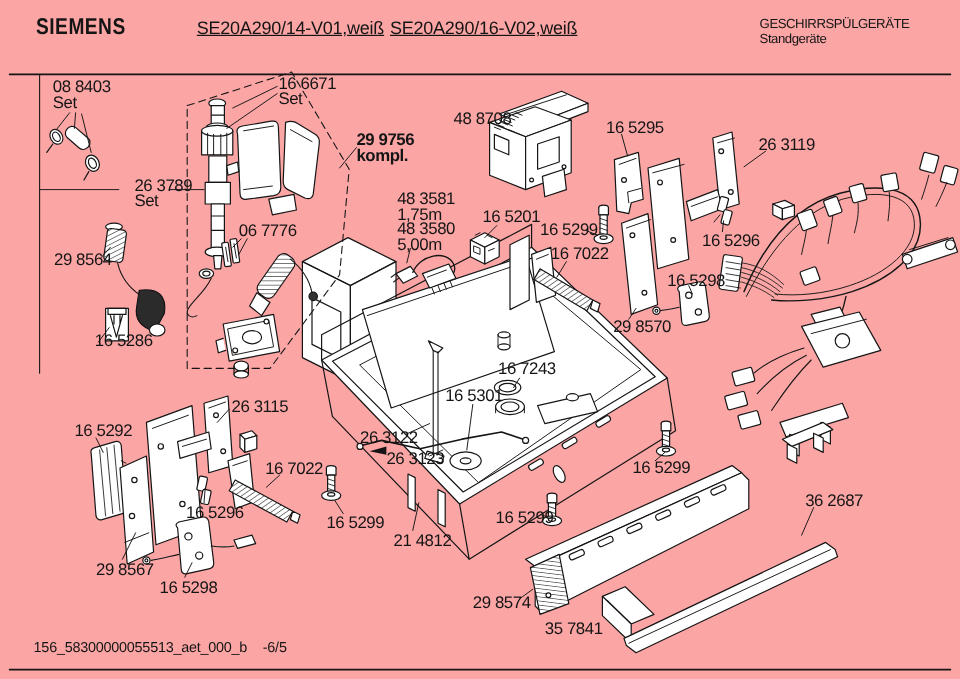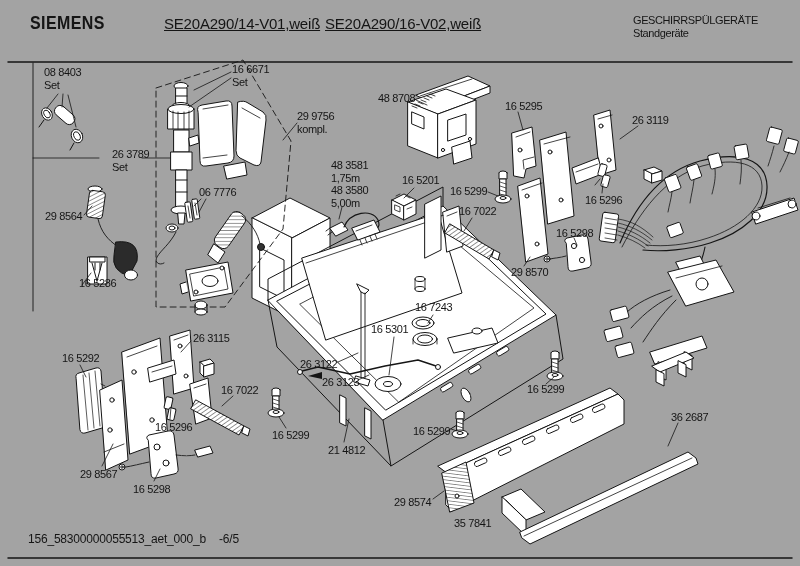--- a/index.html
+++ b/index.html
@@ -1,23 +1,23 @@
 <!DOCTYPE html>
 <html><head>
 <meta charset="utf-8">
 <style>
   html,body{margin:0;padding:0;background:#e8e8e8;}
-  .page{position:relative;width:800px;height:566px;background:#a3a3a3;overflow:hidden;
+  .page{position:relative;width:800px;height:566px;background:#fca5a5;overflow:hidden;
         font-family:"Liberation Sans",sans-serif;color:#151515;}
   .hdr-brand{position:absolute;left:30px;top:12px;font-size:19px;font-weight:bold;
              letter-spacing:.5px;transform:scaleX(.84);transform-origin:left top;}
   .hdr-model{position:absolute;top:15px;font-size:15px;letter-spacing:-.2px;text-decoration:underline;}
   .hdr-right{position:absolute;left:633px;top:14px;font-size:11px;line-height:12.5px;
              letter-spacing:-.4px;white-space:pre-line;}
-  .pl{position:absolute;font-size:11px;line-height:12.5px;letter-spacing:-.35px;
+  .pl{position:absolute;font-size:14px;line-height:12.5px;letter-spacing:-.35px;
       white-space:pre-line;color:#151515;}
   .ftr{position:absolute;top:532px;font-size:12px;letter-spacing:-.2px;}
   svg{position:absolute;left:0;top:0;}
   svg *{vector-effect:non-scaling-stroke;}
 </style>
 </head>
 <body>
 
 <div class="page">
 
@@ -474,21 +474,21 @@
   <div class="hdr-brand">SIEMENS</div>
   <div class="hdr-model" style="left:164px;">SE20A290/14-V01,weiß</div>
   <div class="hdr-model" style="left:325px;">SE20A290/16-V02,weiß</div>
   <div class="hdr-right">GESCHIRRSPÜLGERÄTE
 Standgeräte</div>
 
   <div class="pl" style="left:44px;top:66px;">08 8403
 Set</div>
   <div class="pl" style="left:232px;top:63px;">16 6671
 Set</div>
-  <div class="pl" style="left:297px;top:110px;">29 9756
+  <div class="pl" style="left:297px;top:110px;font-weight:bold;">29 9756
 kompl.</div>
   <div class="pl" style="left:101px;top:148px;margin-left:11px;">26 3789
 Set</div>
   <div class="pl" style="left:378px;top:92px;">48 8708</div>
   <div class="pl" style="left:505px;top:100px;">16 5295</div>
   <div class="pl" style="left:632px;top:114px;">26 3119</div>
   <div class="pl" style="left:331px;top:159px;">48 3581
 1,75m
 48 3580
 5,00m</div>

